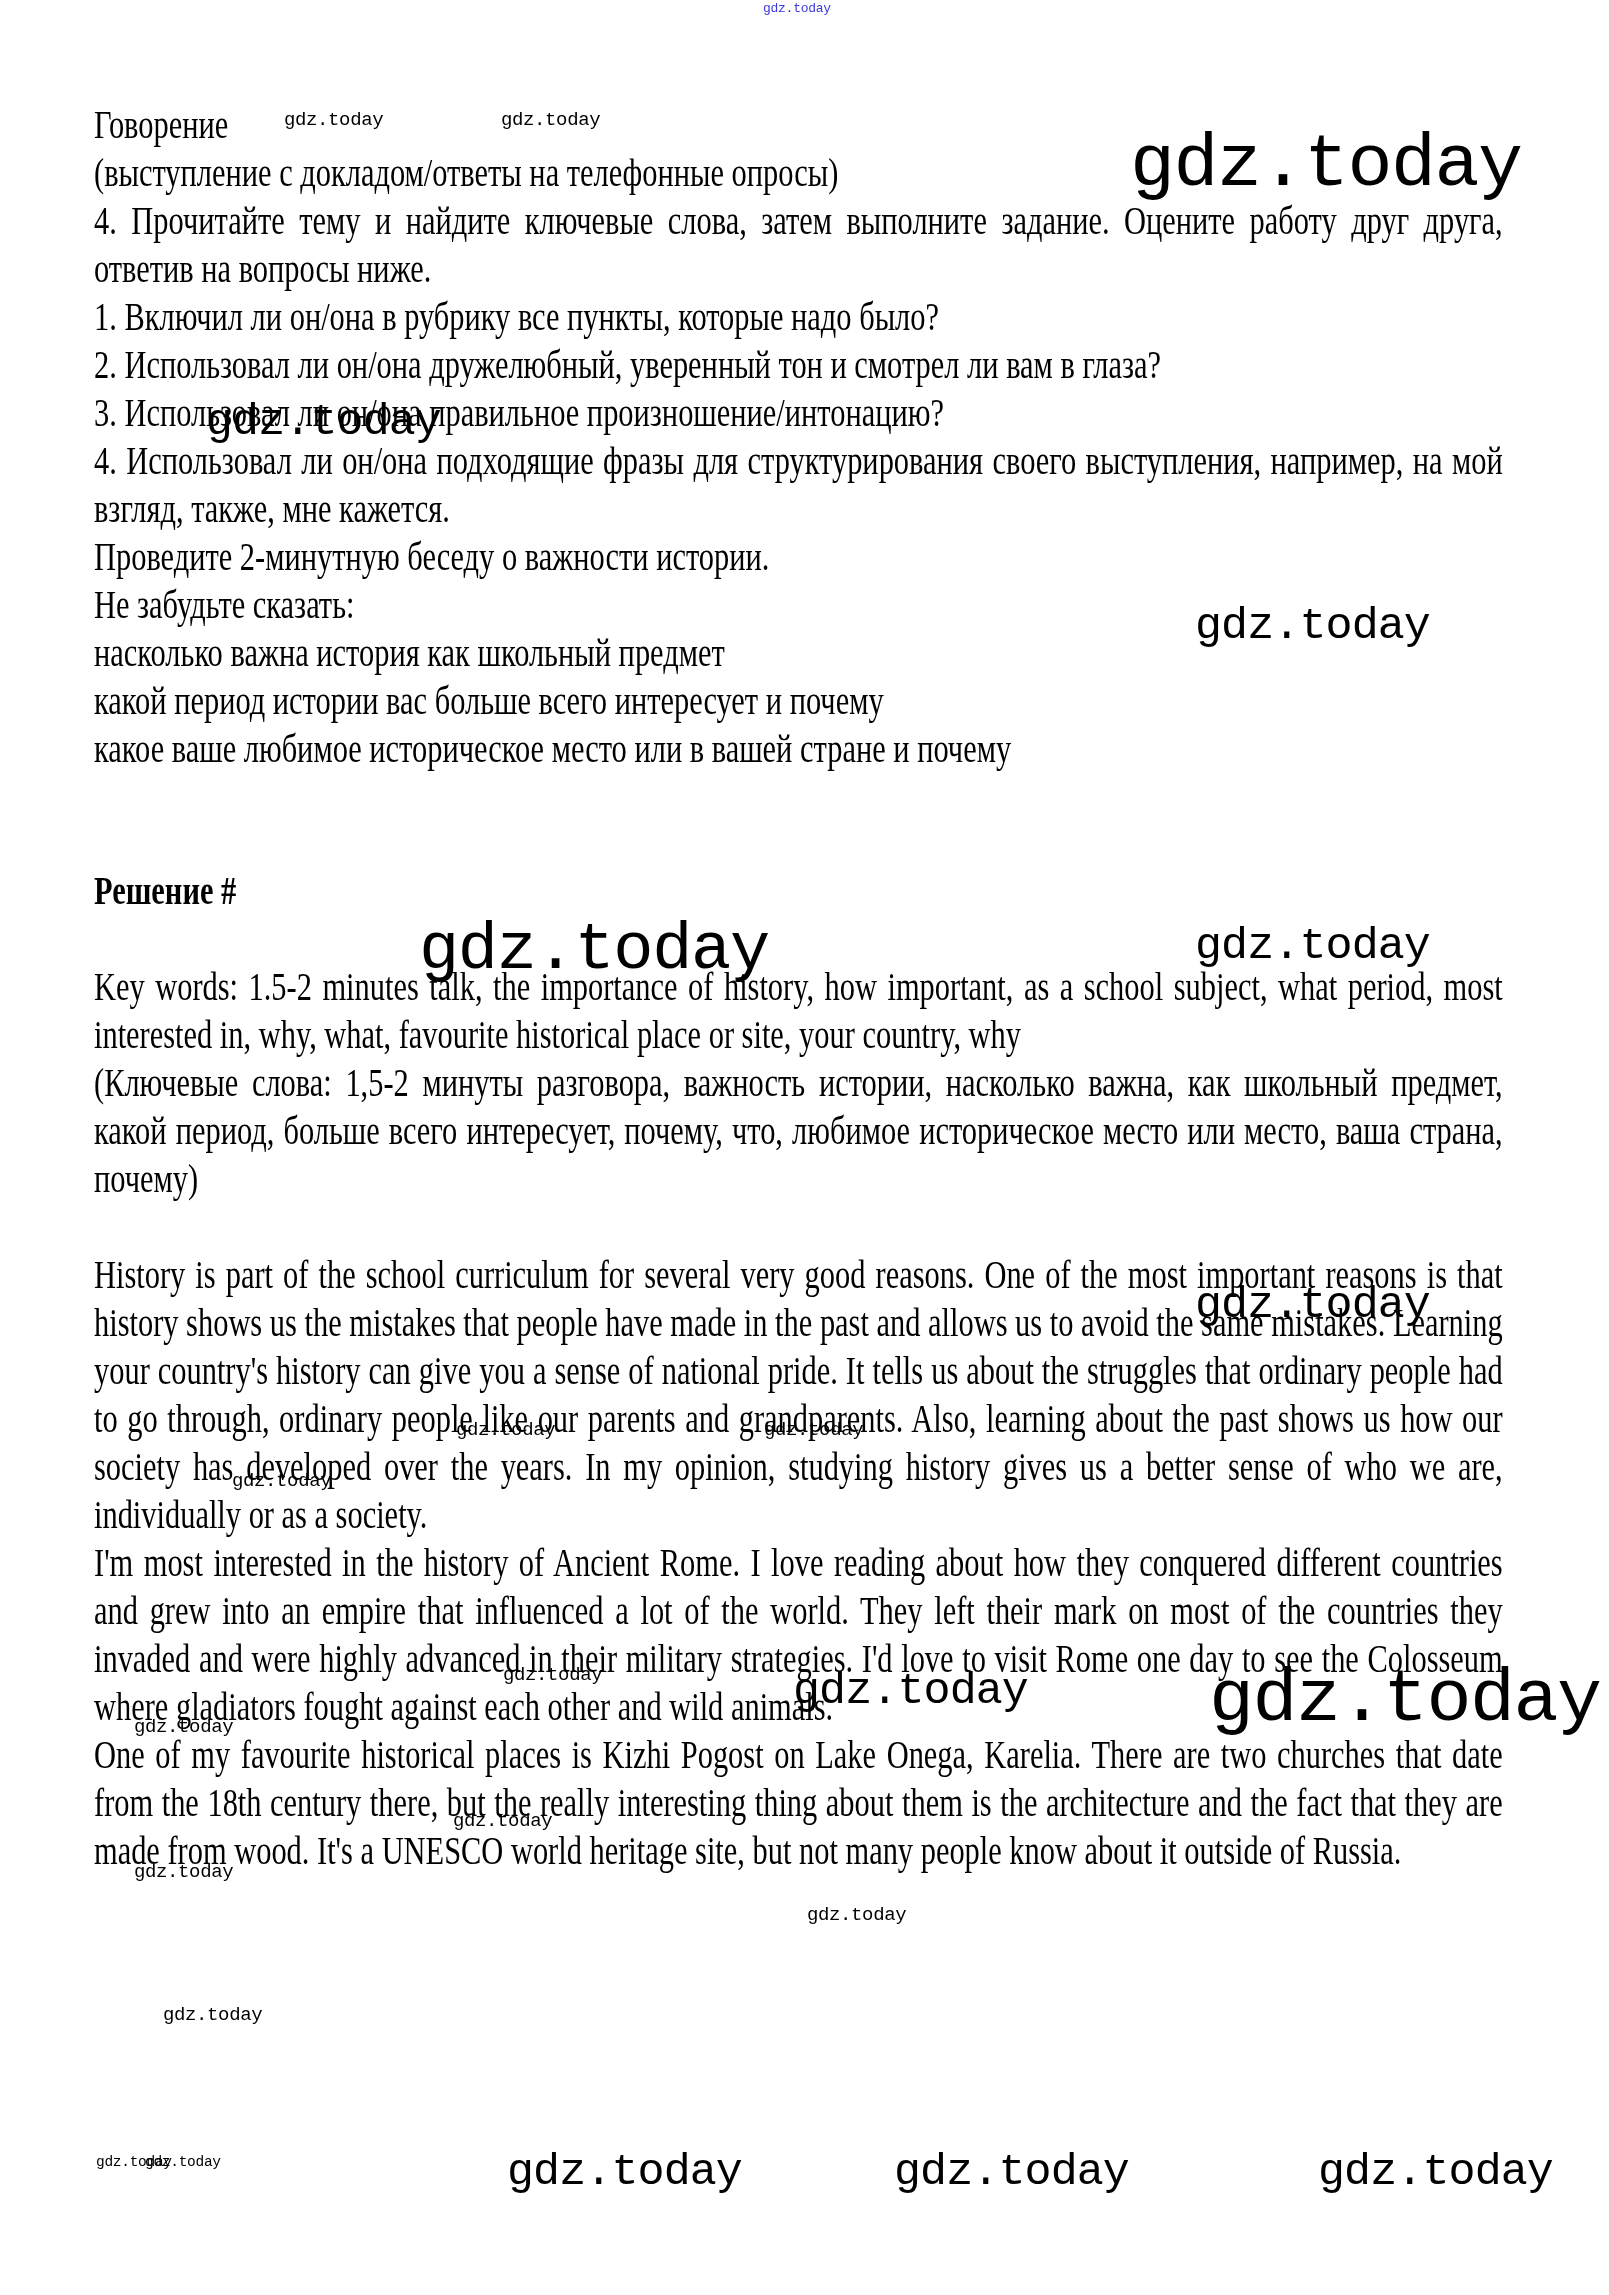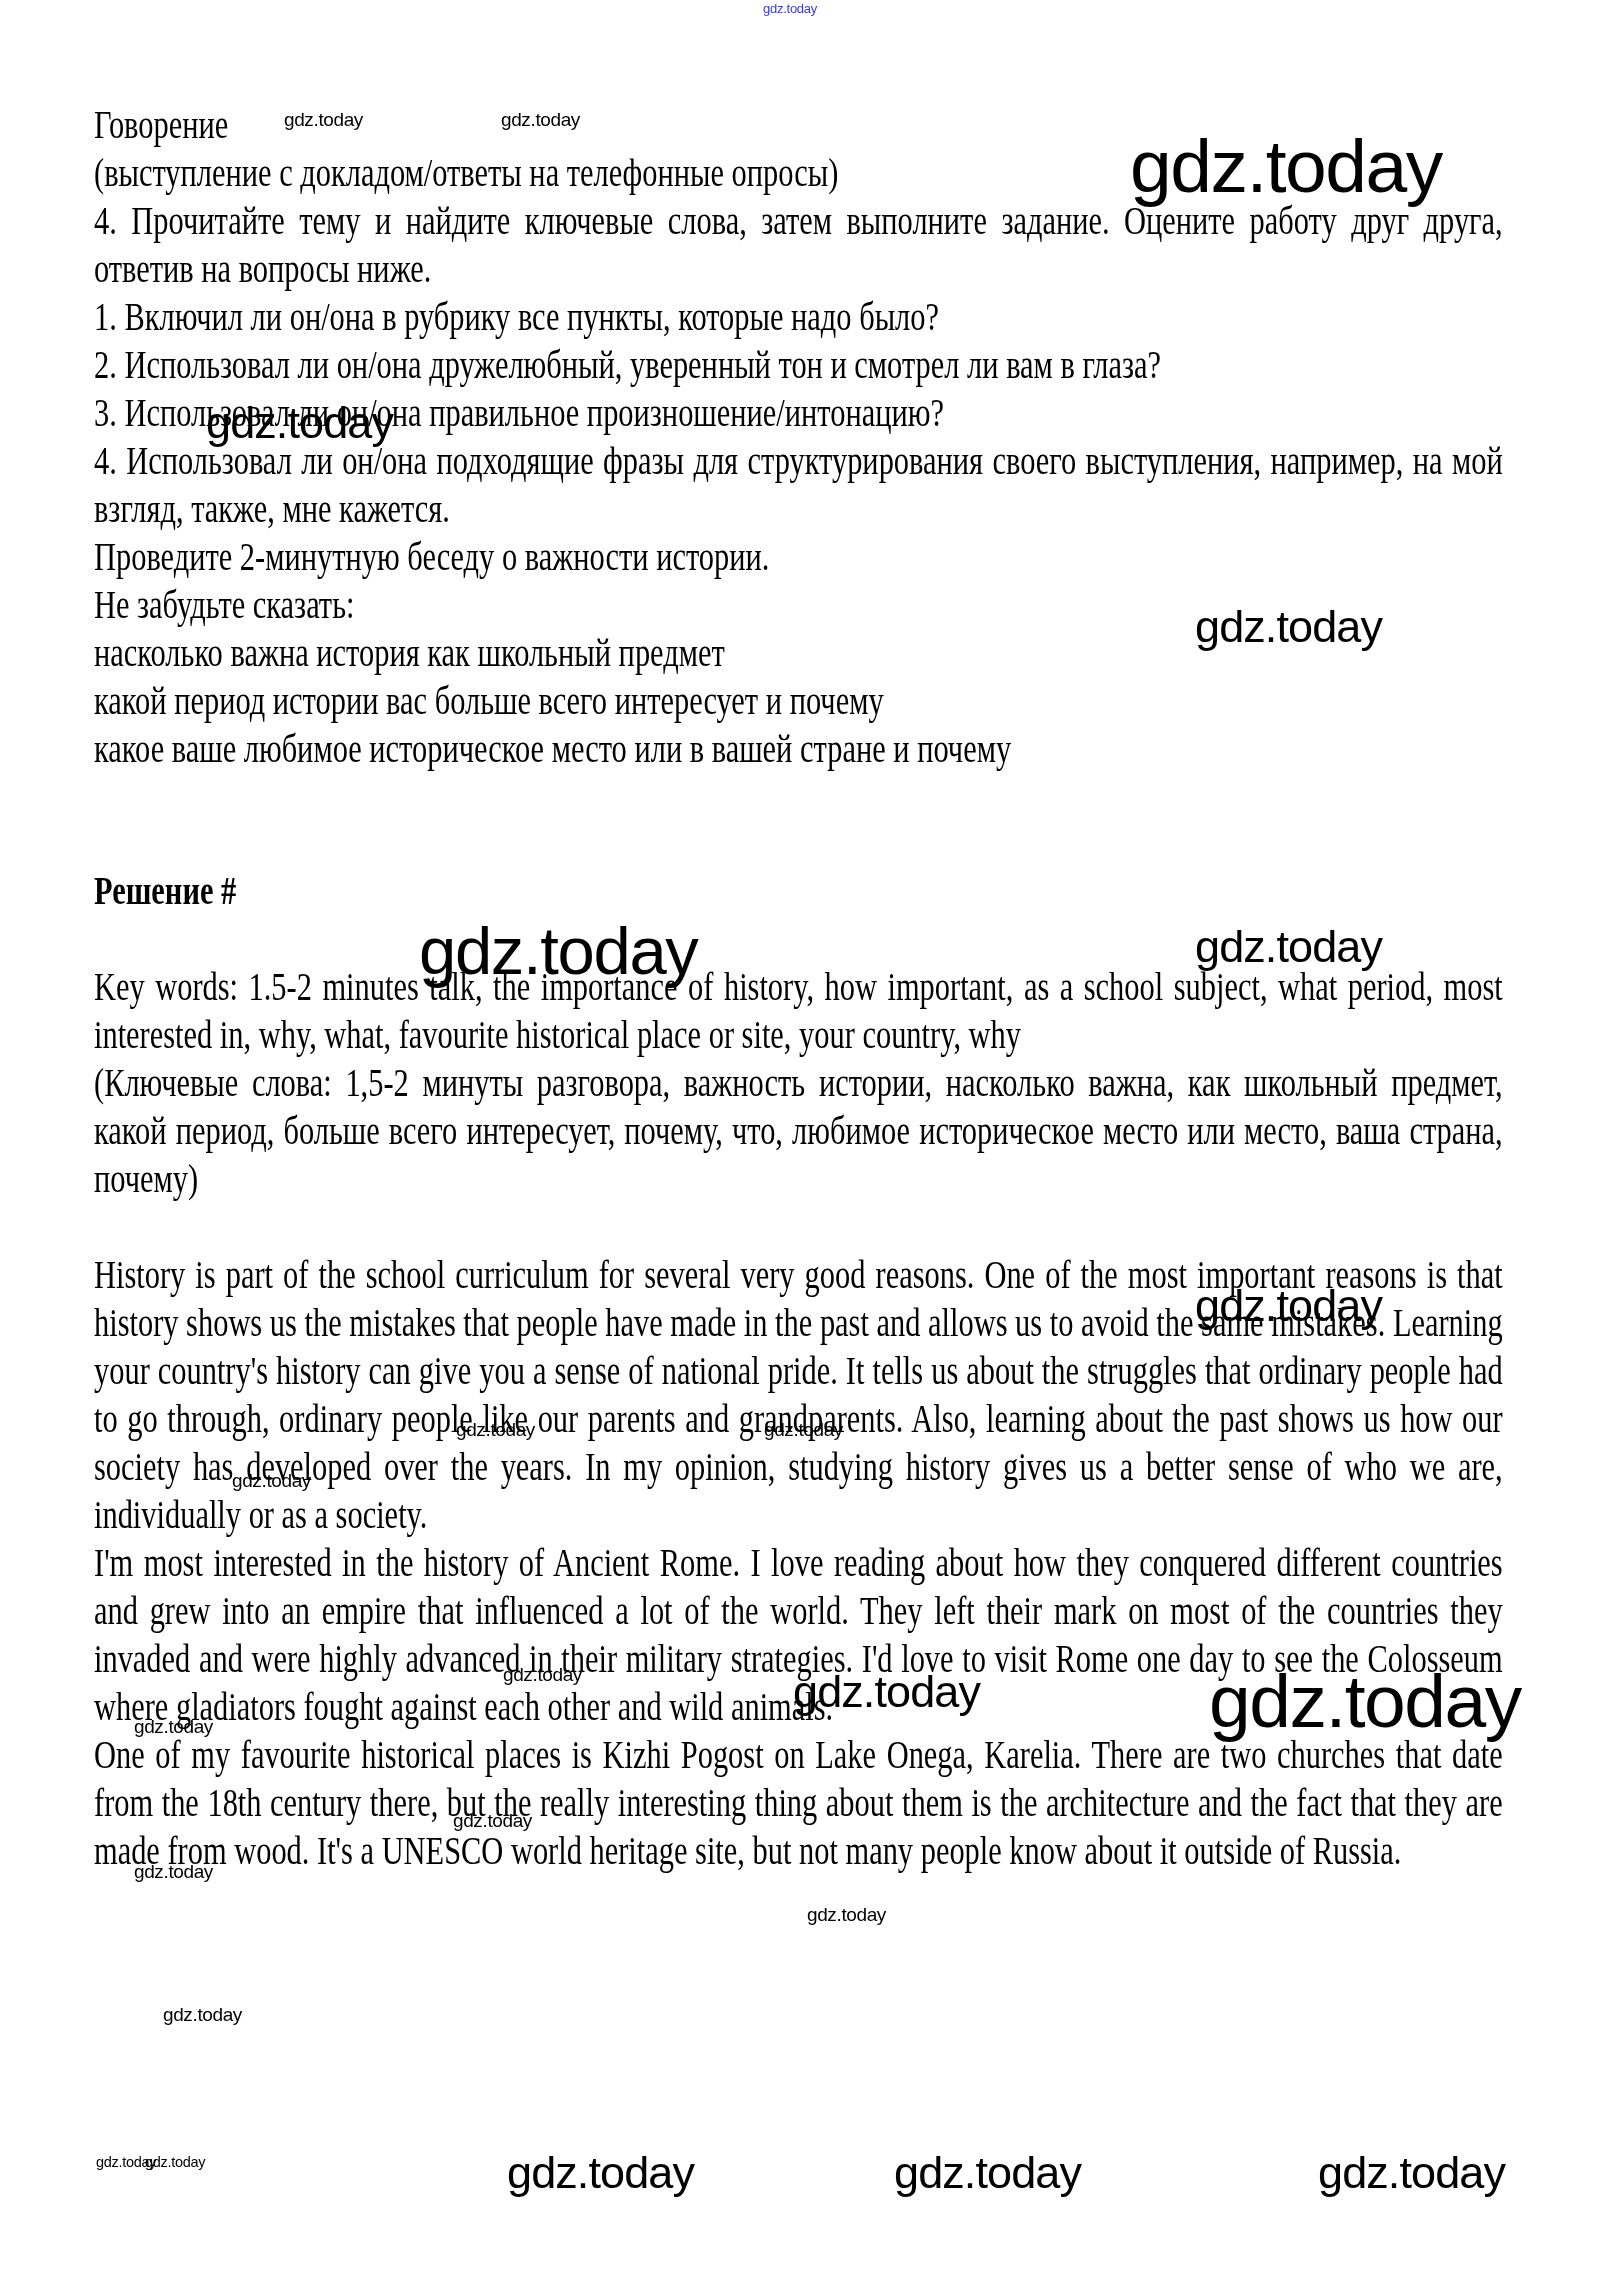--- a/index.html
+++ b/index.html
@@ -7,21 +7,21 @@
   .doc {
     position: absolute; left: 94px; top: 101px; width: 1408px;
     font-family: "Liberation Serif", serif; font-size: 39px; line-height: 48px;
     color: #000; transform-origin: 0 0;
   }
   .doc p { margin: 0; }
   .j { text-align: justify; text-align-last: left; }
   .bold { font-weight: bold; }
   .gap { height: 94px; }
   .wm {
-    position: absolute; font-family: Liberation Sans, sans-serif; color: #000;
+    position: absolute; font-family: Liberation Mono, monospace; color: #000;
     letter-spacing: -0.02em; white-space: nowrap; font-weight: 300;
   }
   .wm-top { color: #3a3ae0; font-size: 13px; }
   .s { font-size: 19px; }
   .m { font-size: 45px; }
   .l { font-size: 75px; }
   .xl { font-size: 67px; }
 </style>
 </head>
 <body>

